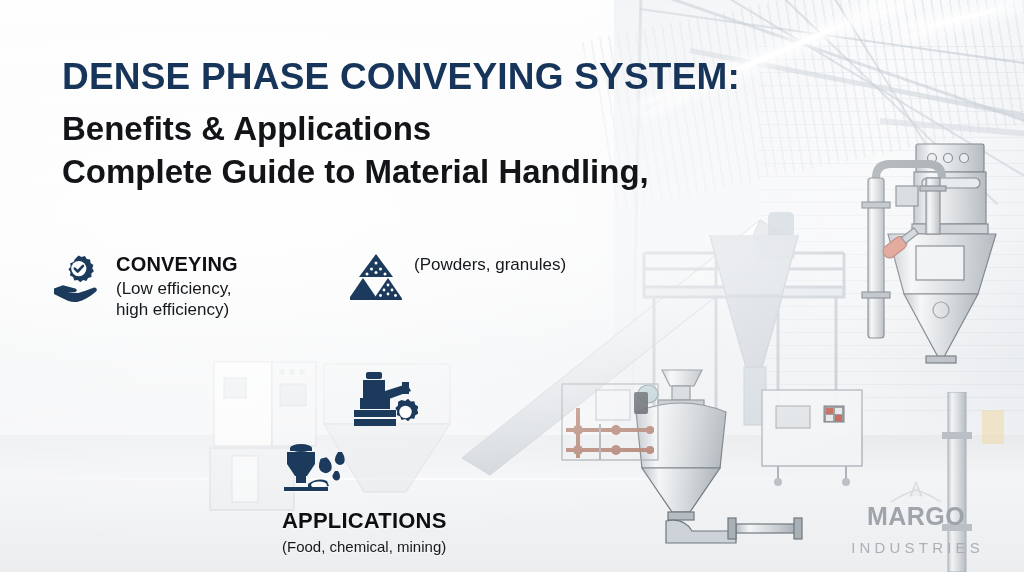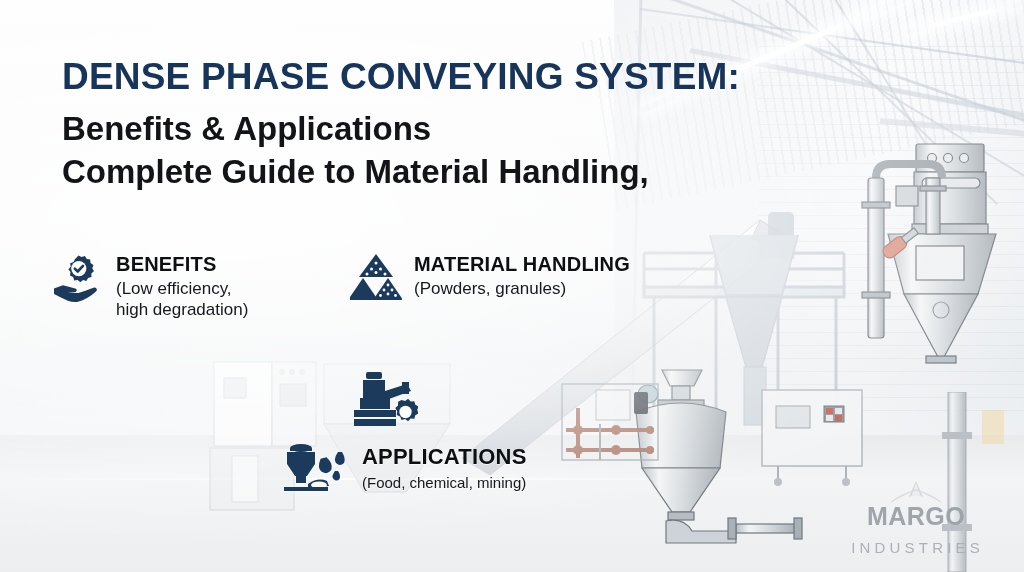--- a/index.html
+++ b/index.html
@@ -103,21 +103,21 @@
     text-shadow: 0 1px 0 rgba(255,255,255,.65);
   }
 
   #feature-benefits { left: 52px; top: 252px; }
   #feature-material { left: 350px; top: 252px; }
   #feature-applications { left: 282px; top: 370px; }
 
   
   #feature-applications { display: block; }
   .apps-icon-top { position: absolute; left: 68px; top: 0px; line-height: 0; }
-  .apps-row { position: absolute; left: 0px; top: 70px; display: flex; align-items: flex-start; gap: 10px; }
+  .apps-row { position: absolute; left: 0px; top: 70px; display: flex; align-items: flex-start; gap: 10px; flex-direction: column; }
 
   .logo {
     position: absolute; right: 40px; bottom: 16px;
     text-align: center; color: #a3a9af; opacity: .95;
   }
   .logo-mark { height: 22px; margin-bottom: 1px; }
   .logo-name {
     font-size: 25px; font-weight: bold; letter-spacing: .5px;
     color: #9ba1a8; line-height: 1;
   }
@@ -316,23 +316,23 @@
         <svg width="52" height="52" viewBox="0 0 52 52">
           <g fill="#1b3a5c">
             <path d="M26.5 3.5 l3.1 1.6 3.3-1 1.9 2.9 3.4 .5 .3 3.5 2.9 1.9 -1.1 3.3 1.6 3.1 -2.6 2.3 .2 3.5 -3.4 .8 -1.7 3 -3.3-.8 -2.8 2.1 -2.6-2.3 -3.4 .5 -1.2-3.3 -3.1-1.6 .5-3.4 -2.1-2.8 2.3-2.6 -.5-3.4 3.3-1.2 1.6-3.1z"></path>
           </g>
           <circle cx="26.8" cy="16.6" r="7.6" fill="#ffffff"></circle>
           <path d="M22.8 16.6 l2.9 2.9 5.3-5.6" fill="none" stroke="#1b3a5c" stroke-width="2.6" stroke-linecap="round" stroke-linejoin="round"></path>
           <path d="M2 36.5 l9-3.2 12.2 3.1 c2.1 .5 2.1 3.2 0 3.6 l-7.6 .5 10.8 .6 c5.1-1.6 10.5-3.9 15.2-5.4 2.6-.8 4.4 2 2.4 3.8 -5.3 4.8-12.2 9.1-18.9 10.4 -5.5 1-10.8-1.6-15.6-4.2 l-7.5-3.8z" fill="#1b3a5c"></path>
         </svg>
       </div>
       <div class="feat-text">
-        <div class="feat-title">BENEFITS</div>
+        <div class="feat-title">CONVEYING</div>
         <div class="feat-sub">(Low efficiency,</div>
-        <div class="feat-sub" style="margin-top:0">high degradation)</div>
+        <div class="feat-sub" style="margin-top:0">high efficiency)</div>
       </div>
     </div>
 
     <div class="feature" id="feature-material">
       <div class="feat-icon">
         <svg width="52" height="50" viewBox="0 0 52 50">
           <polygon points="26,2 43,25 9,25" fill="#1b3a5c"></polygon>
           <g fill="#ffffff">
             <circle cx="26" cy="11" r="1.5"></circle>
               <circle cx="21.5" cy="17" r="1.5"></circle>
@@ -347,21 +347,20 @@
             <circle cx="38" cy="33" r="1.4"></circle>
               <circle cx="34" cy="38" r="1.4"></circle>
               <circle cx="42" cy="38" r="1.4"></circle>
             <circle cx="38" cy="42" r="1.4"></circle>
               <circle cx="30.5" cy="43.5" r="1.4"></circle>
               <circle cx="45.5" cy="43.5" r="1.4"></circle>
           </g>
         </svg>
       </div>
       <div class="feat-text">
-        <div class="feat-title">MATERIAL HANDLING</div>
         <div class="feat-sub">(Powders, granules)</div>
       </div>
     </div>
 
     <div class="feature" id="feature-applications">
       <div class="apps-icon-top">
         <svg width="68" height="62" viewBox="0 0 68 62">
           <g fill="#1b3a5c">
             <rect x="16" y="2" width="16" height="7" rx="2"></rect>
             <path d="M13 10 h22 v18 h-22z"></path>

